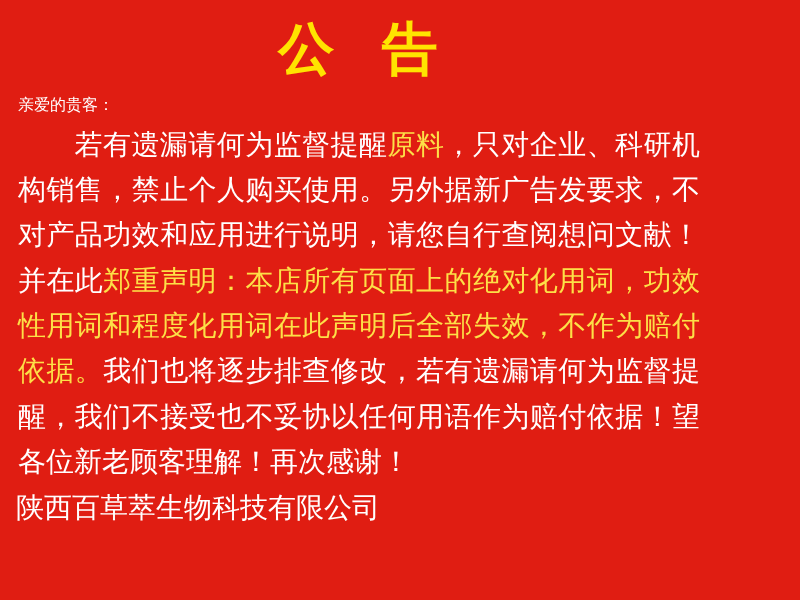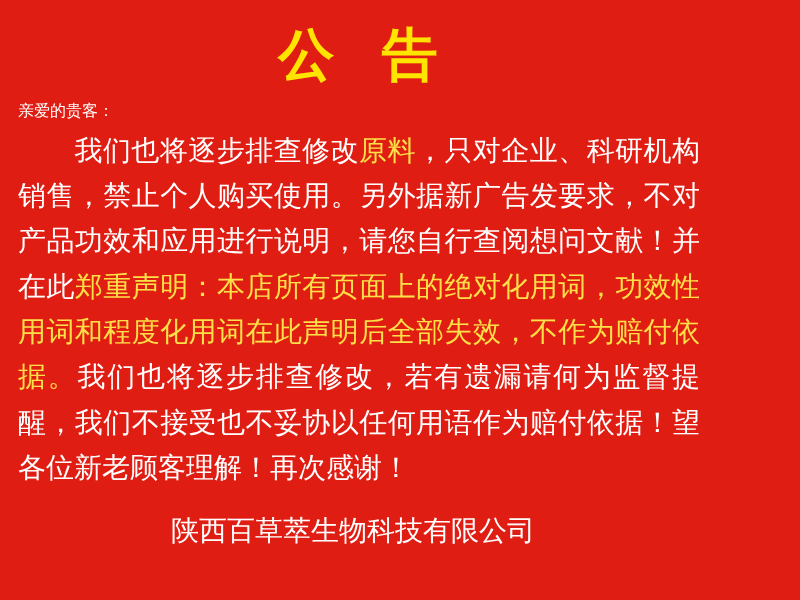--- a/index.html
+++ b/index.html
@@ -10,21 +10,21 @@
     width: 800px;
     height: 600px;
     background: #e01d12;
     font-family: "DejaVu Sans", "Liberation Sans", sans-serif;
     overflow: hidden;
   }
   .notice {
     width: 716px;
     height: 600px;
     box-sizing: border-box;
-    padding: 16px 16px 0 16px;
+    padding: 10px 16px 0 16px;
     position: relative;
   }
   .title {
     text-align: center;
     color: #ffe400;
     font-size: 56px;
     font-weight: bold;
     letter-spacing: 14px;
     line-height: 1.25;
     margin: 4px 0 10px 0;
@@ -47,34 +47,34 @@
   .body-text .indent {
     display: inline-block;
     width: 56px;
   }
   .hl {
     color: #fde047;
   }
   .signature {
     color: #ffffff;
     font-size: 28px;
-    text-align: center;
-    margin-top: 21px;
+    text-align: left;
+    margin-top: 4px;
     padding-right: 10px;
     line-height: 1.4;
   }
 </style>
 </head>
 <body>
 
 <div class="notice">
 
   <div class="title">公 告</div>
 
   <div class="salutation">亲爱的贵客：</div>
 
   <div class="body-text">
-    <span class="indent"></span><span>我们也将逐步排查修改</span><span class="hl">原料</span><span>，只对企业、科研机构销售，禁止个人购买使用。另外据新广告发要求，不对产品功效和应用进行说明，请您自行查阅想问文献！并在此</span><span class="hl">郑重声明：本店所有页面上的绝对化用词，功效性用词和程度化用词在此声明后全部失效，不作为赔付依据。</span><span>我们也将逐步排查修改，若有遗漏请何为监督提醒，我们不接受也不妥协以任何用语作为赔付依据！望各位新老顾客理解！再次感谢！</span>
+    <span class="indent"></span><span>若有遗漏请何为监督提醒</span><span class="hl">原料</span><span>，只对企业、科研机构销售，禁止个人购买使用。另外据新广告发要求，不对产品功效和应用进行说明，请您自行查阅想问文献！并在此</span><span class="hl">郑重声明：本店所有页面上的绝对化用词，功效性用词和程度化用词在此声明后全部失效，不作为赔付依据。</span><span>我们也将逐步排查修改，若有遗漏请何为监督提醒，我们不接受也不妥协以任何用语作为赔付依据！望各位新老顾客理解！再次感谢！</span>
   </div>
 
   <div class="signature">陕西百草萃生物科技有限公司</div>
 
 </div>
 
 </body></html>

